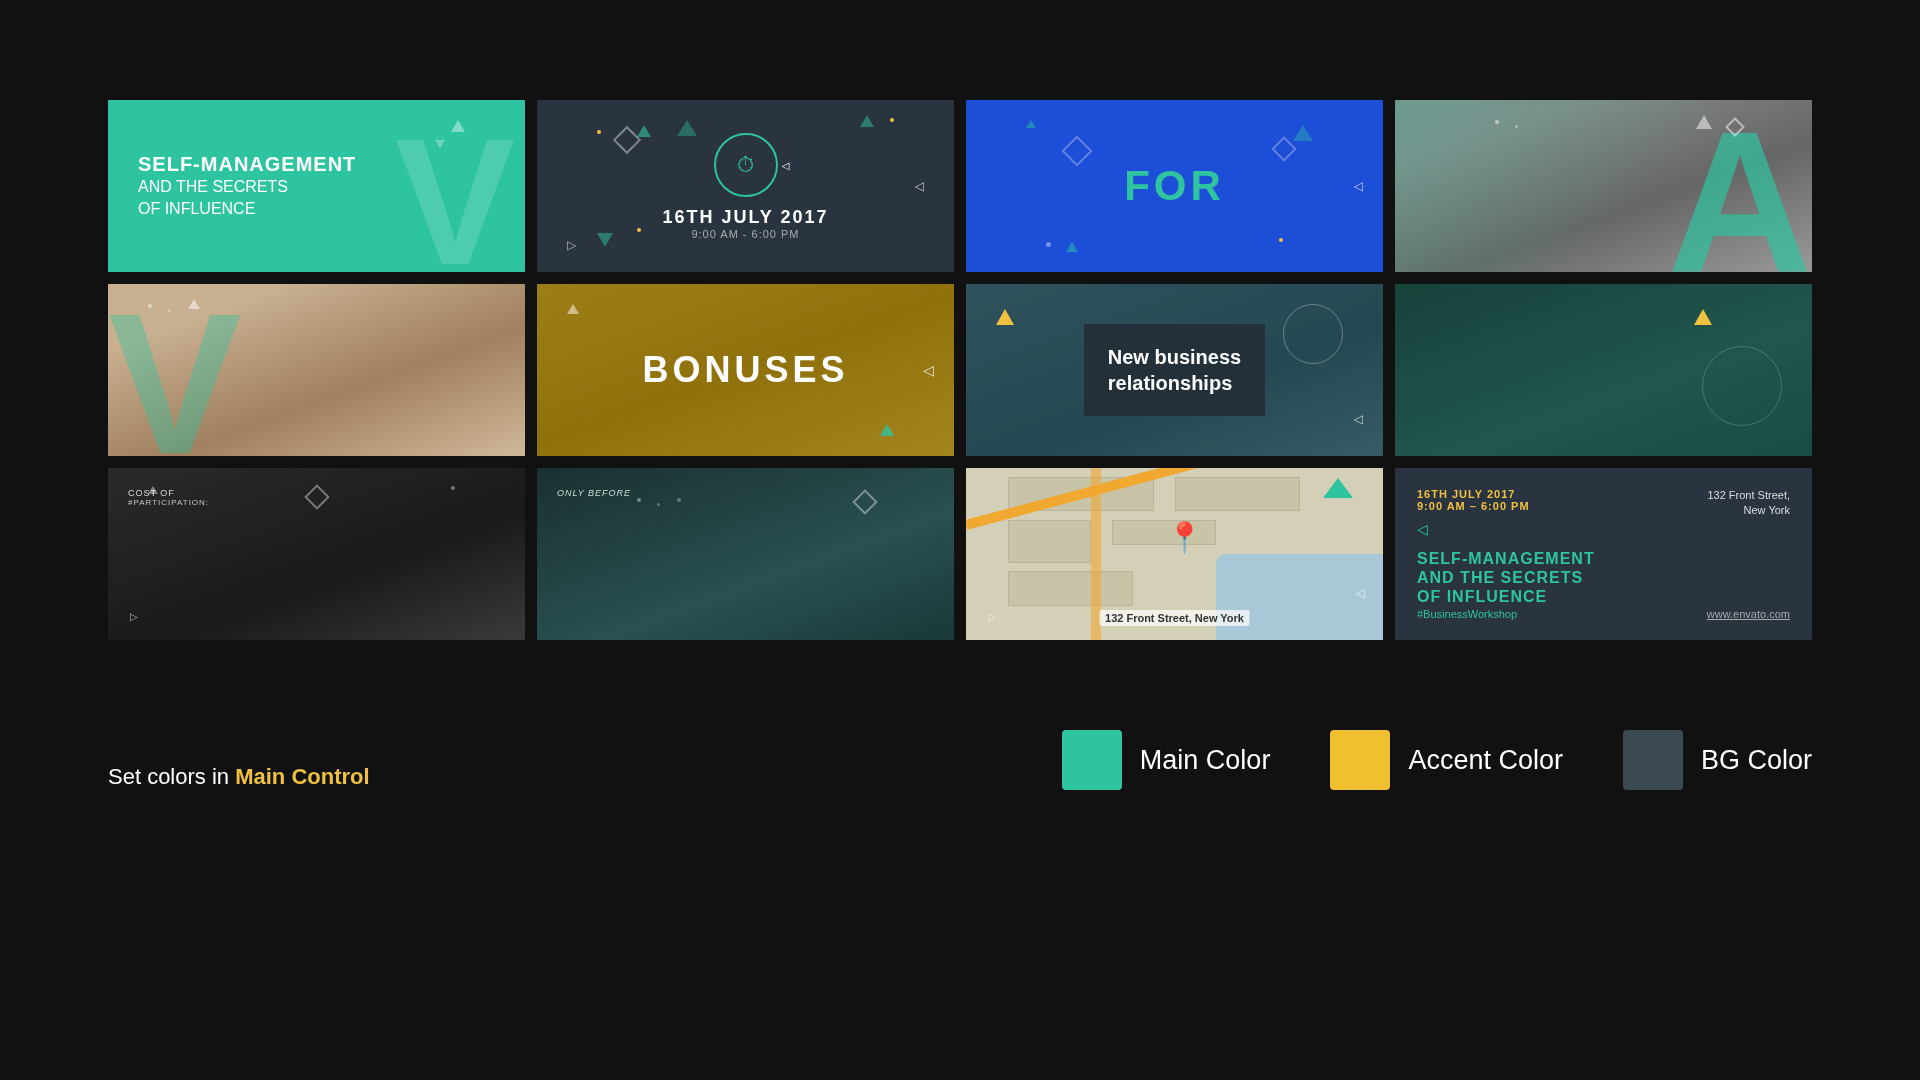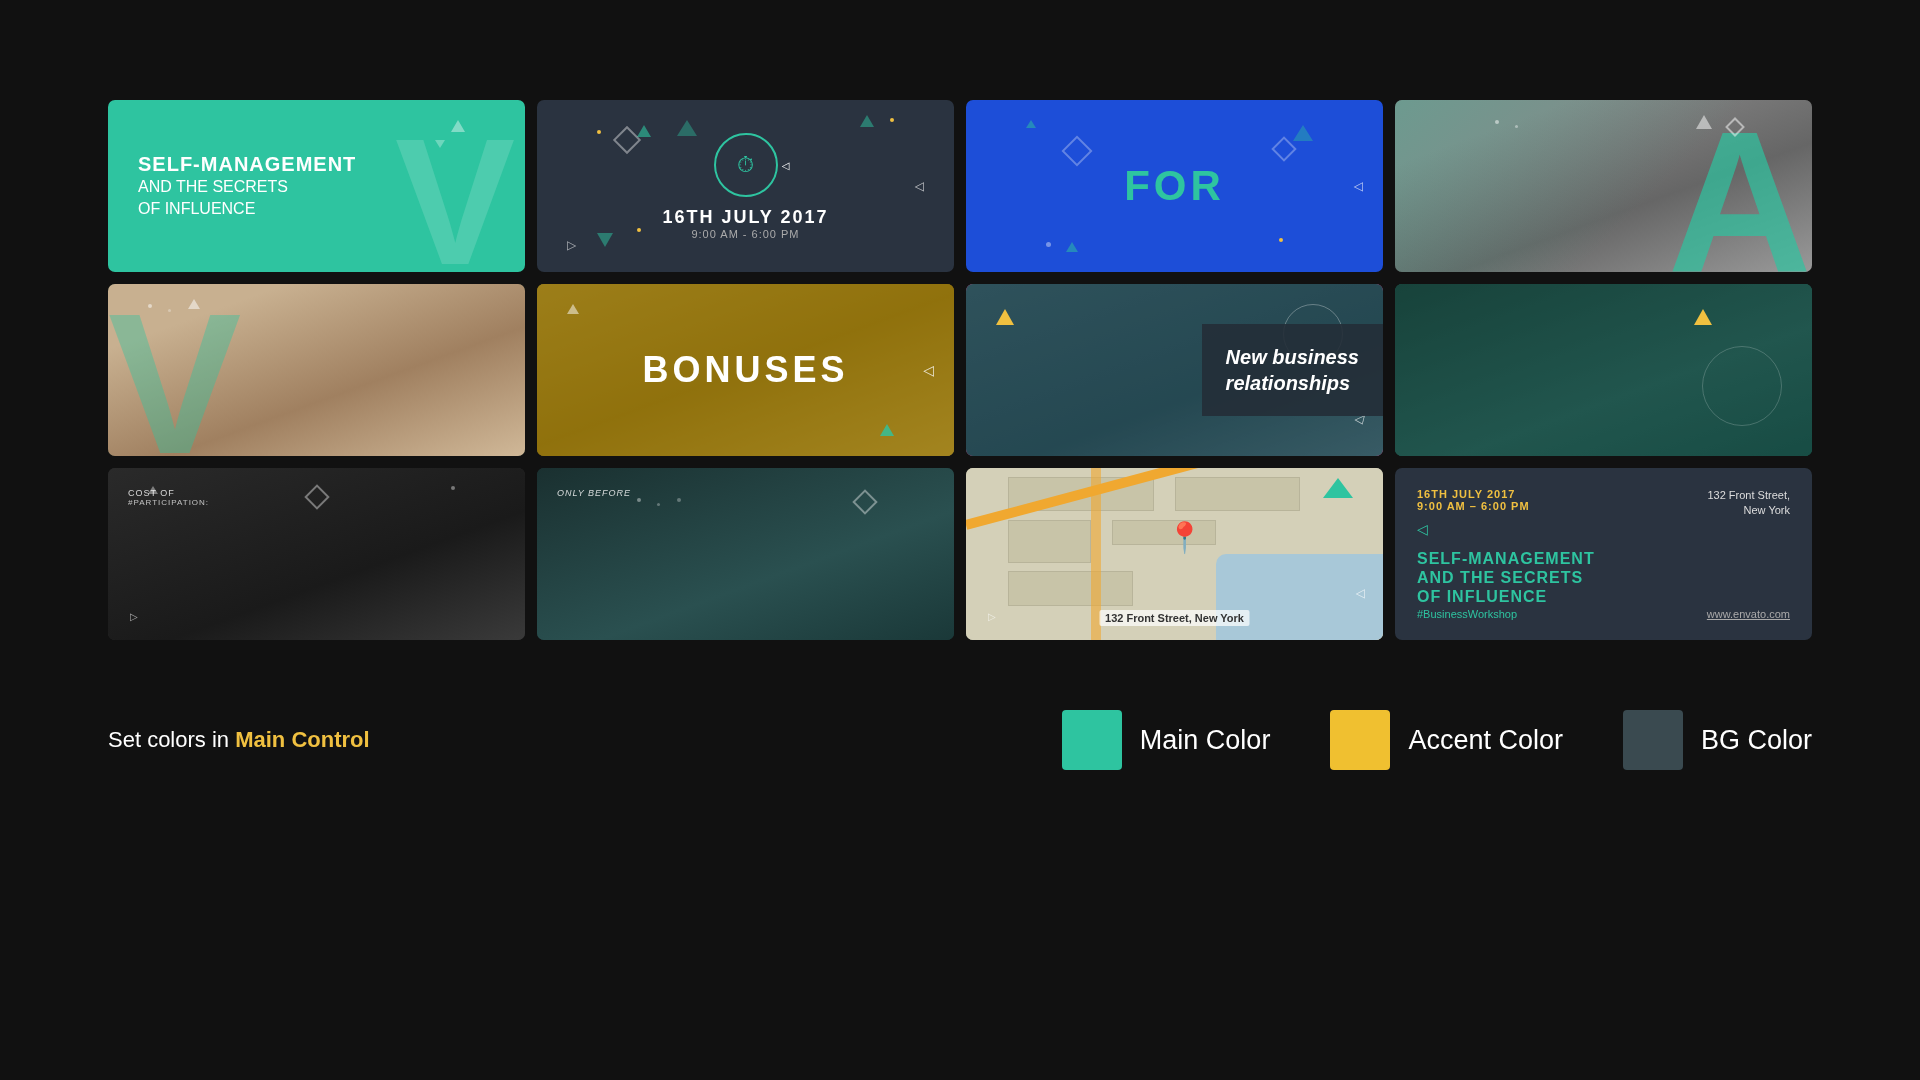--- a/index.html
+++ b/index.html
@@ -16,21 +16,21 @@
       grid-template-columns: repeat(4, 1fr);
       grid-template-rows: repeat(3, 1fr);
       gap: 12px;
       padding: 100px 108px 40px 108px;
       height: 680px;
     }
 
     .card {
       position: relative;
       overflow: hidden;
-      border-radius: 7px;
+      border-radius: 1px;
     }
 
     
     .card-1 {
       background: #2ec4a0;
       display: flex;
       align-items: center;
       justify-content: flex-start;
       padding: 30px;
     }
@@ -184,22 +184,21 @@
       z-index: 1;
     }
 
     
     .card-7 {
       background: #ec4899;
       position: relative;
       overflow: hidden;
       display: flex;
       align-items: center;
-      justify-content: flex-end;
-      font-style: italic;
+      justify-content: center;
     }
     .card-7 .overlay-box {
       background: rgba(35,45,55,0.9);
       padding: 20px 24px;
       position: relative;
       z-index: 1;
     }
     .card-7 .overlay-text {
       color: white;
       font-size: 20px;
@@ -363,21 +362,21 @@
     }
     .card-12 .arrow-icon {
       color: #2ec4a0;
       font-size: 14px;
       margin-bottom: 4px;
     }
 
     
     .bottom-bar {
       display: flex;
-      align-items: center;
+      align-items: flex-end;
       padding: 0 108px;
       height: 100px;
       margin-top: 10px;
     }
     .set-colors-text {
       color: white;
       font-size: 22px;
       font-weight: 400;
       margin-right: auto;
     }

